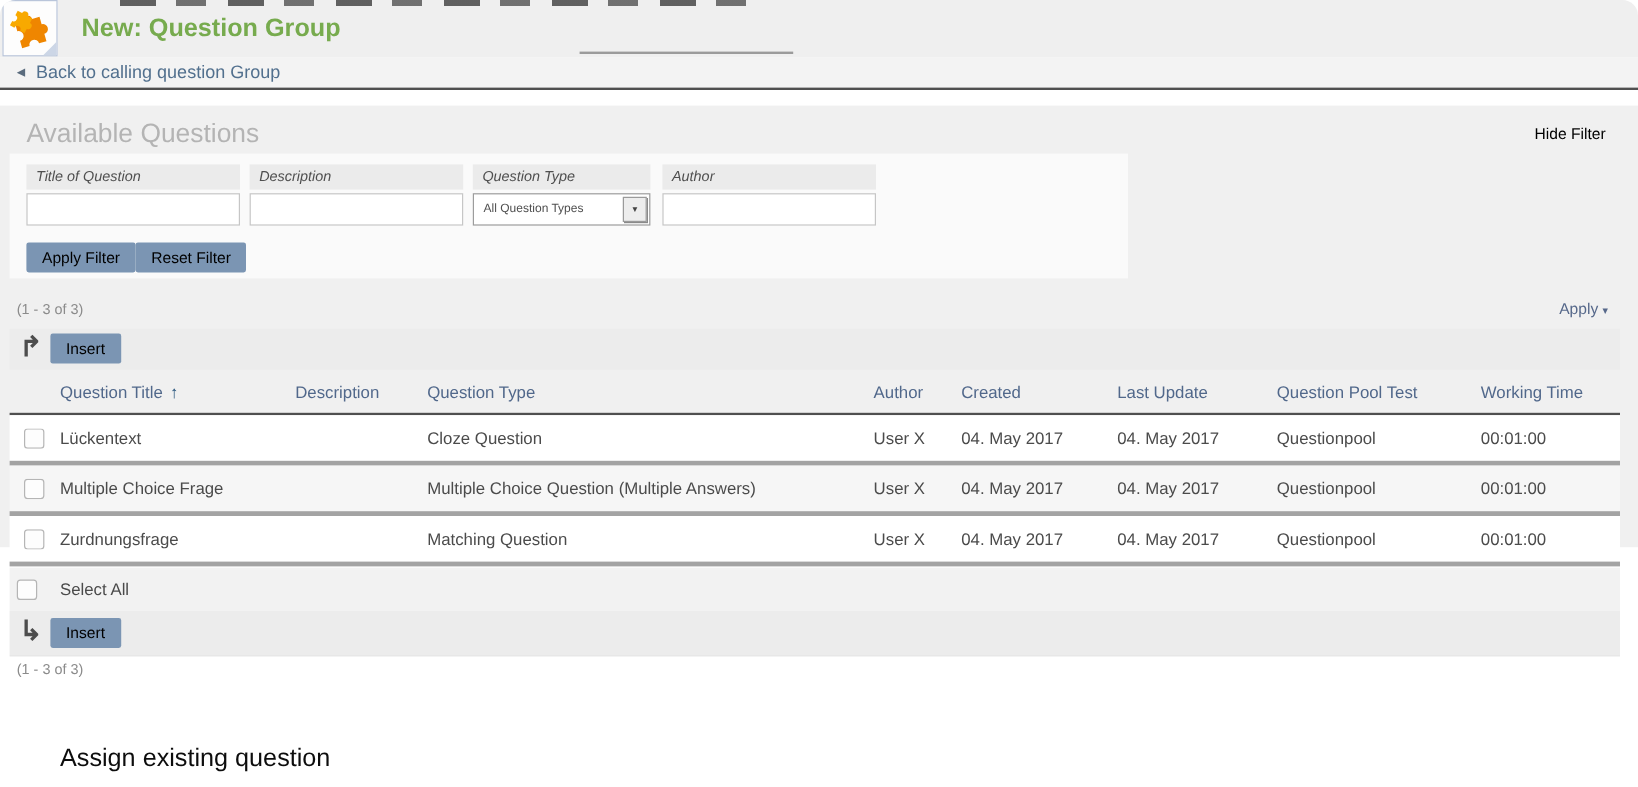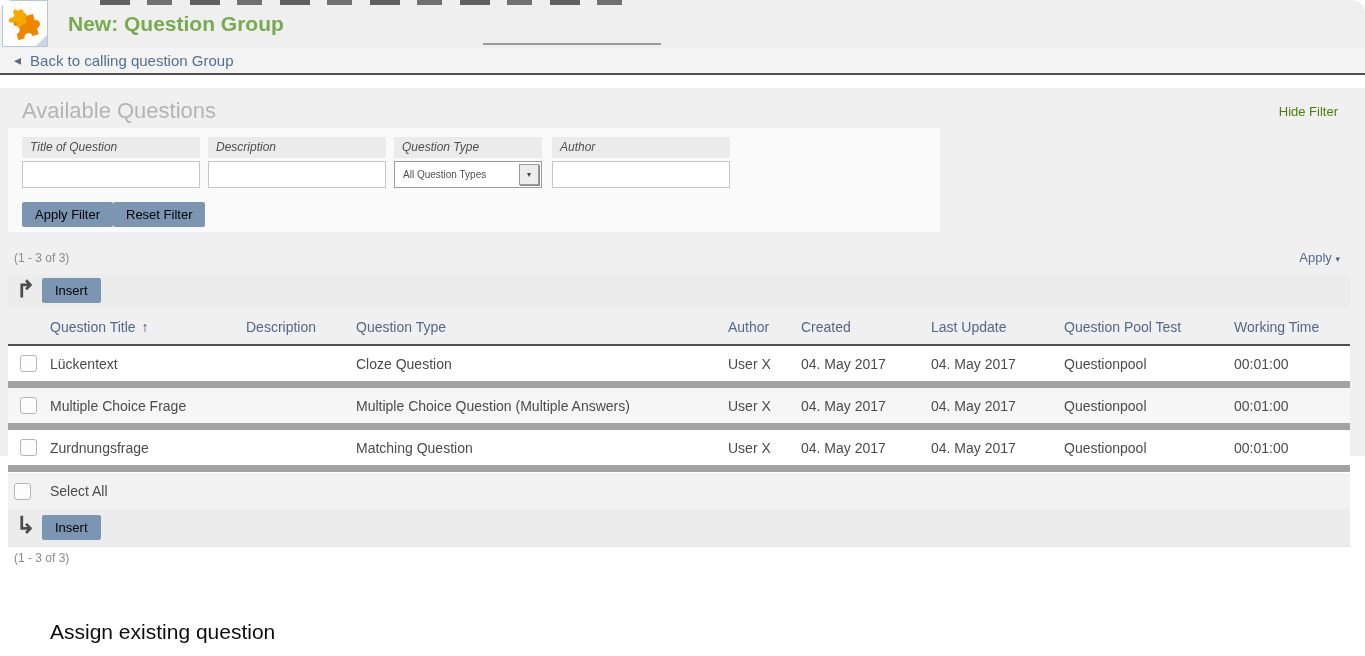--- a/index.html
+++ b/index.html
@@ -18,21 +18,21 @@
   .app-icon .fold { position:absolute; right:0; bottom:0; width:0; height:0;
       border-bottom:11px solid #ccd6e6; border-left:11px solid transparent; }
   .page-title { position:absolute; left:68px; top:12px; font-size:21px; font-weight:bold; color:#77ab4e; }
   .back-link { position:absolute; left:14px; top:52px; font-size:15px; color:#52708e; cursor:pointer; }
   .back-link .chev { display:inline-block; margin-right:9px; color:#5a6b7d; font-size:14px; transform:translateY(-1px); }
   .header-rule { position:absolute; left:0; top:73px; width:1365px; height:2px; background:#4f4f4f; }
 
   
   .panel { position:absolute; left:0; top:88px; width:1365px; height:368px; background:#f0f0f0; }
   .section-title { position:absolute; left:22px; top:10px; font-size:22px; color:#b4b4b4; }
-  .hide-filter { position:absolute; right:27px; top:16px; font-size:13px; color:#4d7c0f; cursor:pointer; }
+  .hide-filter { position:absolute; right:27px; top:16px; font-size:13px; color:#000000; cursor:pointer; }
 
   
   .filter-card { position:absolute; left:8px; top:40px; width:932px; height:104px; background:#fafafa; }
   .flabel { position:absolute; top:9px; height:21px; background:#ebebeb; font-size:12px; font-style:italic;
       color:#4f4f4f; line-height:21px; padding-left:8px; }
   .finput { position:absolute; top:33px; height:27px; border:1px solid #c6c6c6; background:#ffffff;
       font-size:13px; color:#333; padding:0 6px; font-family:"Liberation Sans", sans-serif; }
   .fselect { position:absolute; top:33px; height:27px; border:1px solid #9c9c9c; background:#ffffff;
       display:flex; align-items:center; cursor:pointer; }
   .fselect .sel-text { flex:1; font-size:10px; color:#4f4f4f; padding-left:8px; }
@@ -54,21 +54,21 @@
   .toolbar-bottom { position:absolute; left:8px; top:421px; width:1342px; height:37px; background:#ececec; }
   .ins-arrow { position:absolute; left:8px; top:2px; font-size:23px; font-weight:bold; color:#4d4d4d; }
   .ins-btn { position:absolute; left:34px; top:4px; }
 
   
   .qtable { position:absolute; left:8px; top:222px; width:1342px; }
   .trow { display:grid; grid-template-columns:36px 196px 110px 372px 73px 130px 133px 170px 122px; align-items:center; }
   .thead { height:36px; border-bottom:2px solid #4f4f4f; }
   .thead .cell { font-size:14px; color:#51688b; padding-left:6px; cursor:pointer; }
   .sort-arrow { color:#29567e; font-weight:bold; font-size:14px; margin-left:6px; }
-  .tbody-row { height:42px; border-bottom:7px solid #a3a3a3; background:#ffffff; }
+  .tbody-row { height:42px; border-bottom:4px solid #a3a3a3; background:#ffffff; }
   .tbody-row.alt { background:#f6f6f6; }
   .tbody-row .cell { font-size:14px; color:#4b4b4b; padding-left:6px; white-space:nowrap; overflow:hidden; }
   .checkbox { width:17px; height:17px; border:1px solid #b5b5b5; border-radius:3px; background:#fdfdfd;
       margin-left:6px; cursor:pointer; }
   .selectall-row { position:absolute; left:8px; top:385px; width:1342px; height:36px; background:#f2f2f2;
       display:flex; align-items:center; }
   .selectall-row .lbl { font-size:14px; color:#4b4b4b; margin-left:19px; }
   .pag-bottom { position:absolute; left:14px; top:463px; font-size:12px; color:#8b8b8b; }
   .footer-sep { position:absolute; left:8px; top:458px; width:1342px; height:1px; background:#e2e2e2; }
 

